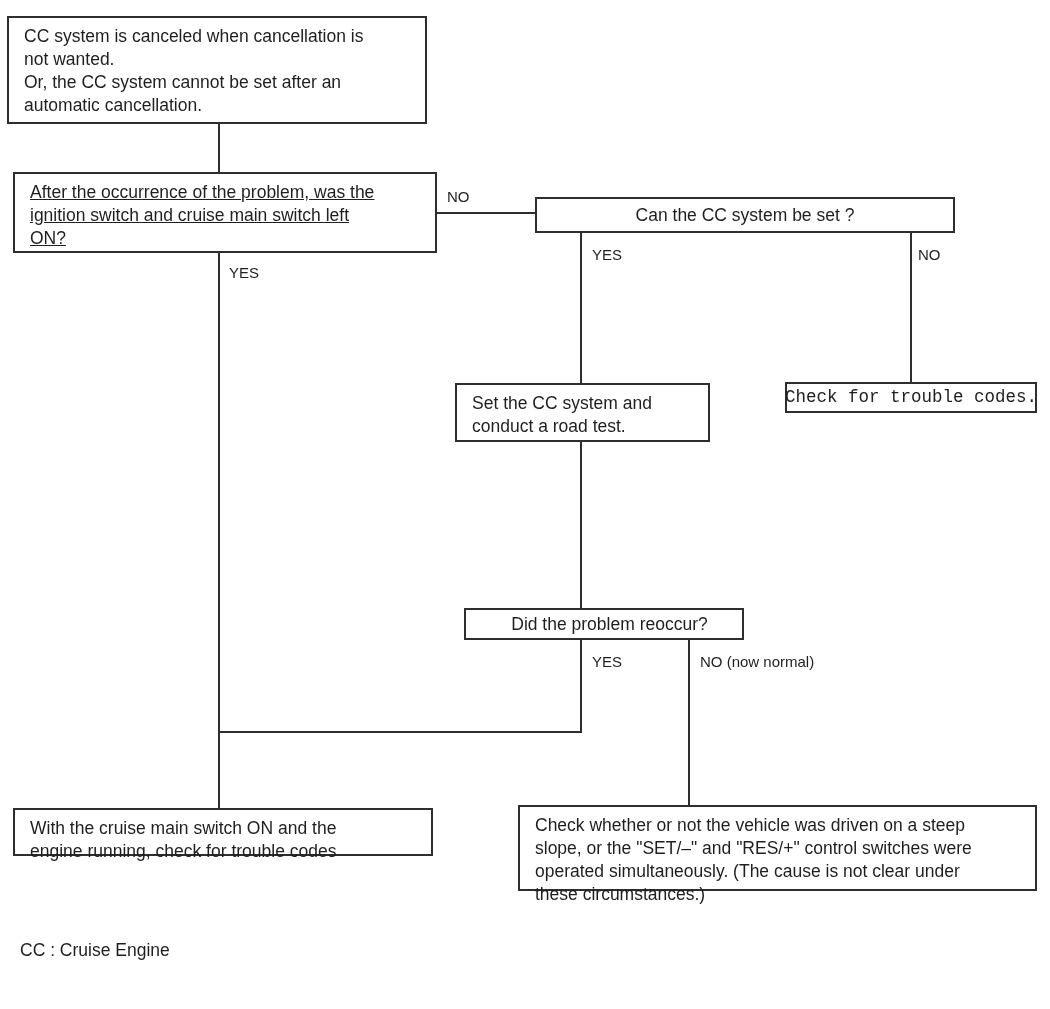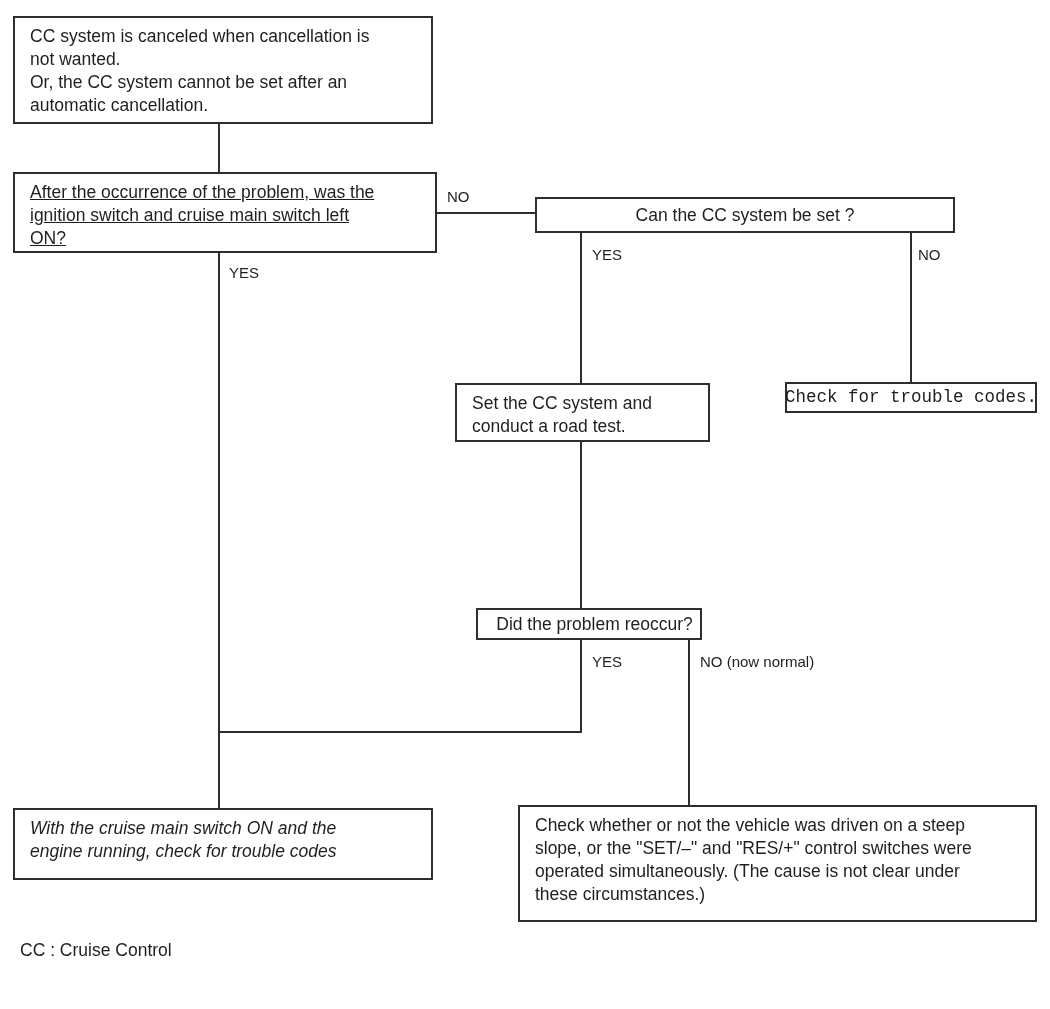--- a/index.html
+++ b/index.html
@@ -50,28 +50,28 @@
   .legend {
     position: absolute;
     left: 20px;
     top: 938px;
     font-size: 17.5px;
     line-height: 24px;
     color: var(--ink);
   }
 
   
-  #n-symptom        { left: 13px;  top: 16px;  width: 420px; height: 108px; }
+  #n-symptom        { left: 7px;  top: 16px;  width: 420px; height: 108px; }
   #n-ignition       { left: 13px;  top: 172px; width: 424px; height: 81px; text-decoration: underline;  }
   #n-can-set        { left: 535px; top: 197px; width: 420px; height: 36px;  }
   #n-road-test      { left: 455px; top: 383px; width: 255px; height: 59px;  }
   #n-trouble-right  { left: 785px; top: 382px; width: 252px; height: 31px; font-family: Liberation Mono, monospace;  }
-  #n-reoccur        { left: 476px; top: 608px; width: 226px; height: 32px; padding-left: 11px;  }
-  #n-trouble-bottom { left: 13px;  top: 808px; width: 420px; height: 72px; font-style: italic;  }
-  #n-steep          { left: 518px; top: 805px; width: 519px; height: 117px; }
+  #n-reoccur        { left: 464px; top: 608px; width: 280px; height: 32px; padding-left: 11px;  }
+  #n-trouble-bottom { left: 13px;  top: 808px; width: 420px; height: 48px;  }
+  #n-steep          { left: 518px; top: 805px; width: 519px; height: 86px; }
 
   
   #c-v1 { left: 218px; top: 123px; height: 49px;  }
   #c-v2 { left: 218px; top: 253px; height: 555px; }
   #c-h1 { left: 437px; top: 212px; width: 98px;   }
   #c-v3 { left: 580px; top: 233px; height: 150px; }
   #c-v4 { left: 910px; top: 232px; height: 150px; }
   #c-v5 { left: 580px; top: 442px; height: 166px; }
   #c-v6 { left: 580px; top: 640px; height: 93px;  }
   #c-h2 { left: 218px; top: 731px; width: 364px;  }
@@ -127,16 +127,16 @@
   <div class="vline" id="c-v7"></div>
 
   <div class="branch-label" id="l-no-ignition">NO</div>
   <div class="branch-label" id="l-yes-ignition">YES</div>
   <div class="branch-label" id="l-yes-can-set">YES</div>
   <div class="branch-label" id="l-no-can-set">NO</div>
   <div class="branch-label" id="l-yes-reoccur">YES</div>
   <div class="branch-label" id="l-no-reoccur">NO (now normal)</div>
 
   <div class="legend">
-    <div>CC : Cruise Control</div>
+    <div>CC : Cruise Engine</div>
   </div>
 
 </div>
 
 </body></html>

